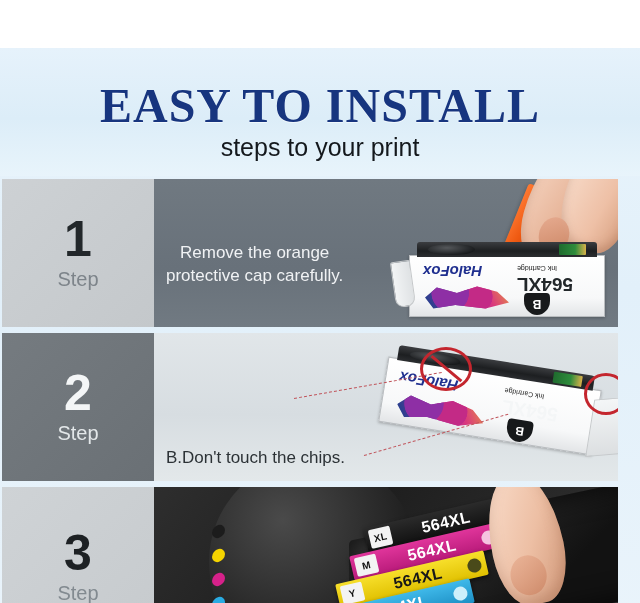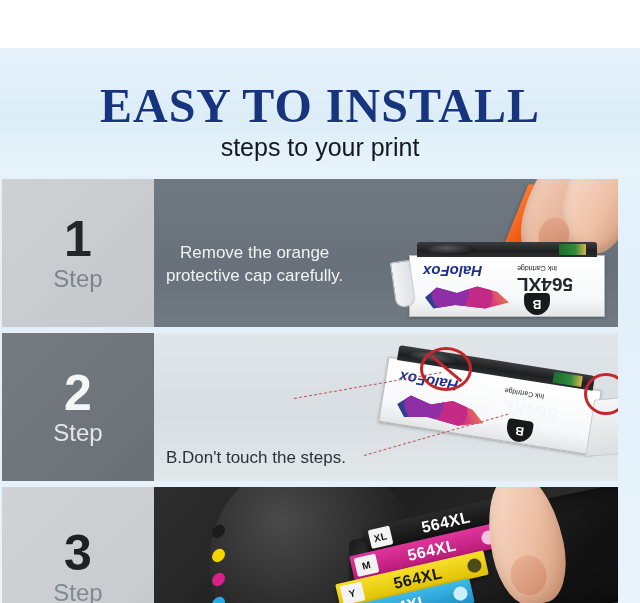--- a/index.html
+++ b/index.html
@@ -32,21 +32,21 @@
     font-size:25px;line-height:30px;color:#14181c;font-weight:400;
   }
 
   
   .panel{position:absolute;left:2px;width:616px;overflow:hidden;}
   .panel .numbox{
     position:absolute;left:0;top:0;width:152px;height:100%;
     display:flex;flex-direction:column;align-items:center;justify-content:center;
   }
   .numbox .num{font-size:50px;font-weight:bold;line-height:50px;margin-bottom:2px;}
-  .numbox .stp{font-size:24px;line-height:26px;font-weight:400;}
+  .numbox .stp{font-size:20px;line-height:26px;font-weight:400;}
   .panel .body{position:absolute;left:152px;top:0;right:0;height:100%;overflow:hidden;text-align:center;}
   .caption{
     position:absolute;z-index:6;font-size:17px;line-height:23px;font-weight:400;
     white-space:pre-line;
   }
 
   
   #panel1{top:131px;height:148px;}
   #panel1 .numbox{background:linear-gradient(135deg,#cdd1d4 0%,#c4c8cb 100%);}
   #panel1 .num{color:#22272a;}
@@ -263,21 +263,21 @@
       </div>
     </div>
   </div>
 
   <div class="panel" id="panel2">
     <div class="numbox">
       <div class="num">2</div>
       <div class="stp">Step</div>
     </div>
     <div class="body">
-      <div class="caption cap-b">B.Don't touch the steps.</div>
+      <div class="caption cap-b">B.Don't touch the chips.</div>
 
       <div class="leader" id="leadA"></div>
       <div class="leader" id="leadB"></div>
 
       <div class="cart" id="cart2">
         <div class="shell"></div>
         <div class="top">
           <div class="film"></div>
           <div class="chip"></div>
         </div>

